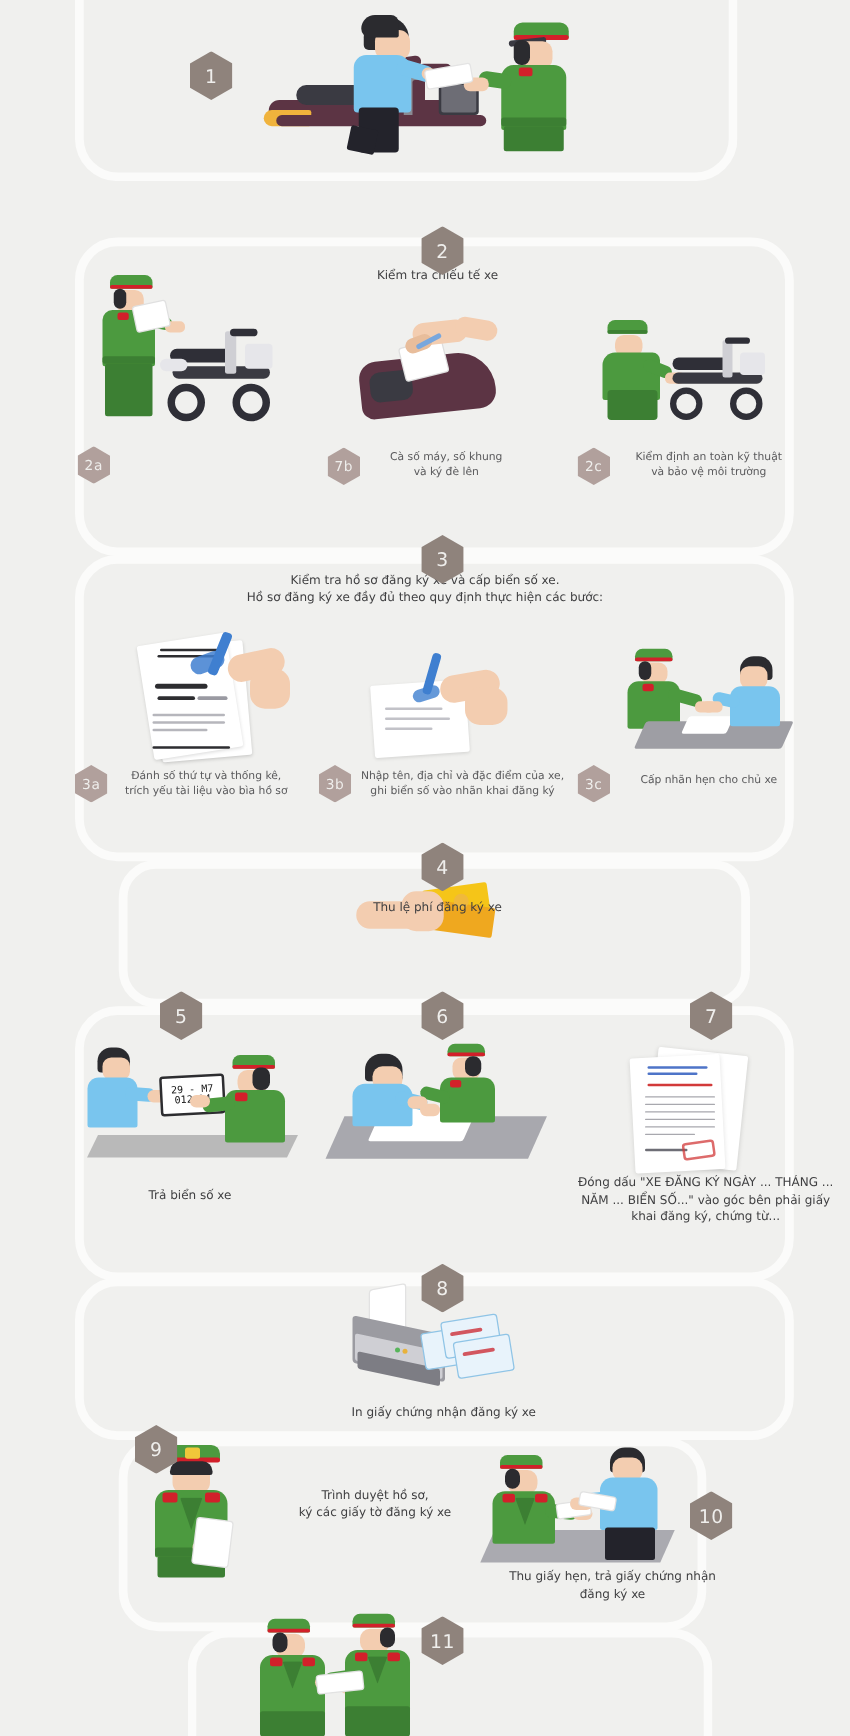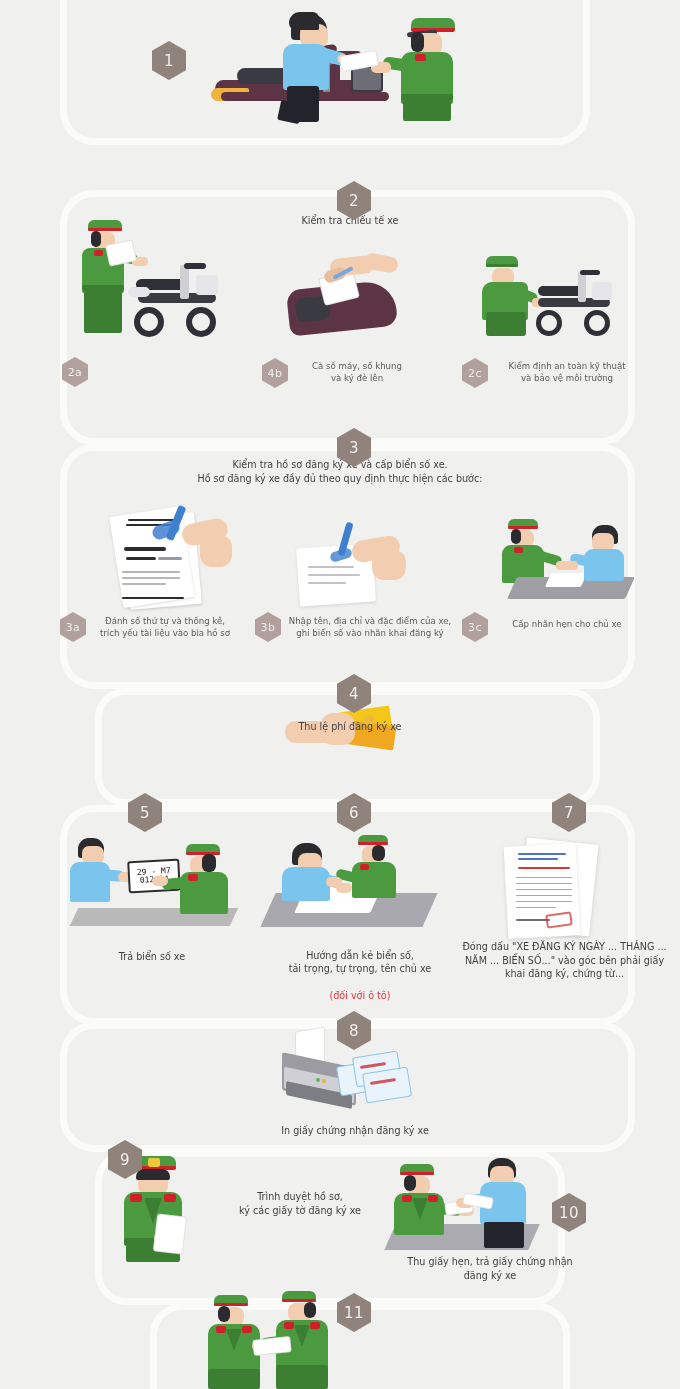--- a/index.html
+++ b/index.html
@@ -158,21 +158,21 @@
   <div class="art" style="left:282px; top:255px; width:130px; height:85px;">
     <div class="sh" style="left:6px; top:30px; width:108px; height:46px; background:#5c3444; border-radius:14px 30px 14px 10px; transform:rotate(-6deg);"></div>
     <div class="sh" style="left:14px; top:42px; width:34px; height:24px; background:#3a3a42; border-radius:8px; transform:rotate(-6deg);"></div>
     <div class="sh paper" style="left:40px; top:20px; width:34px; height:26px; border-radius:2px; transform:rotate(-14deg); box-shadow:0 0 0 1px #dedede;"></div>
     <div class="sh skin" style="left:48px; top:2px; width:44px; height:18px; border-radius:9px; transform:rotate(-6deg);"></div>
     <div class="sh skin" style="left:82px; top:0px; width:34px; height:16px; border-radius:8px; transform:rotate(10deg);"></div>
     <div class="sh skin2" style="left:42px; top:14px; width:22px; height:12px; border-radius:6px; transform:rotate(-20deg);"></div>
     <div class="sh" style="left:50px; top:16px; width:22px; height:4px; background:#79a7dd; border-radius:2px; transform:rotate(-28deg);"></div>
   </div>
   <div class="hex sub" style="left:262px; top:358px;">
-      <span>4b</span>
+      <span>7b</span>
     </div>
   <div class="cap sub" style="left:292px; top:360px; width:130px;">Cà số máy, số khung
 và ký đè lên</div>
 
   <div class="art" style="left:480px; top:250px; width:150px; height:92px;">
     <div class="sh grn" style="left:6px; top:6px; width:32px; height:11px; border-radius:6px 6px 2px 2px;"></div>
     <div class="sh grn-d" style="left:6px; top:14px; width:32px; height:3px;"></div>
     <div class="sh skin" style="left:12px; top:18px; width:22px; height:17px; border-radius:7px;"></div>
     <div class="sh grn" style="left:2px; top:32px; width:46px; height:38px; border-radius:10px 6px 2px 2px;"></div>
     <div class="sh grn-d" style="left:6px; top:62px; width:40px; height:24px; border-radius:3px;"></div>
@@ -324,25 +324,20 @@
     <div class="sh grn" style="left:96px; top:2px; width:30px; height:10px; border-radius:6px 6px 2px 2px;"></div>
     <div class="sh red-b" style="left:96px; top:9px; width:30px; height:3px;"></div>
     <div class="sh skin" style="left:100px; top:13px; width:22px; height:18px; border-radius:7px;"></div>
     <div class="sh hair" style="left:110px; top:12px; width:13px; height:16px; border-radius:6px;"></div>
     <div class="sh grn" style="left:90px; top:29px; width:44px; height:36px; border-radius:9px 9px 2px 2px;"></div>
     <div class="sh red-b" style="left:98px; top:31px; width:9px; height:6px;"></div>
     <div class="sh grn" style="left:74px; top:38px; width:24px; height:10px; border-radius:5px; transform:rotate(14deg);"></div>
     <div class="sh skin" style="left:64px; top:44px; width:16px; height:10px; border-radius:5px;"></div>
   </div>
 
-  <div class="cap" style="left:265px; top:935px; width:190px;">
-    <span>Hướng dẫn kẻ biển số,
-tải trọng, tự trọng, tên chủ xe</span><br>
-    <span class="red">(đối với ô tô)</span>
-  </div>
 
   <div class="hex" style="left:552px; top:793px;">
       <span>7</span>
     </div>
 
   <div class="art" style="left:496px; top:835px; width:130px; height:100px;">
     <div class="sh paper" style="left:26px; top:6px; width:72px; height:92px; box-shadow:0 1px 4px rgba(0,0,0,.16); transform:rotate(6deg);"></div>
     <div class="sh paper" style="left:10px; top:10px; width:72px; height:92px; box-shadow:0 1px 4px rgba(0,0,0,.12); transform:rotate(-3deg);"></div>
     <div class="sh" style="left:22px; top:18px; width:48px; height:2px; background:#4e74c8;"></div>
     <div class="sh" style="left:22px; top:23px; width:40px; height:2px; background:#4e74c8;"></div>

